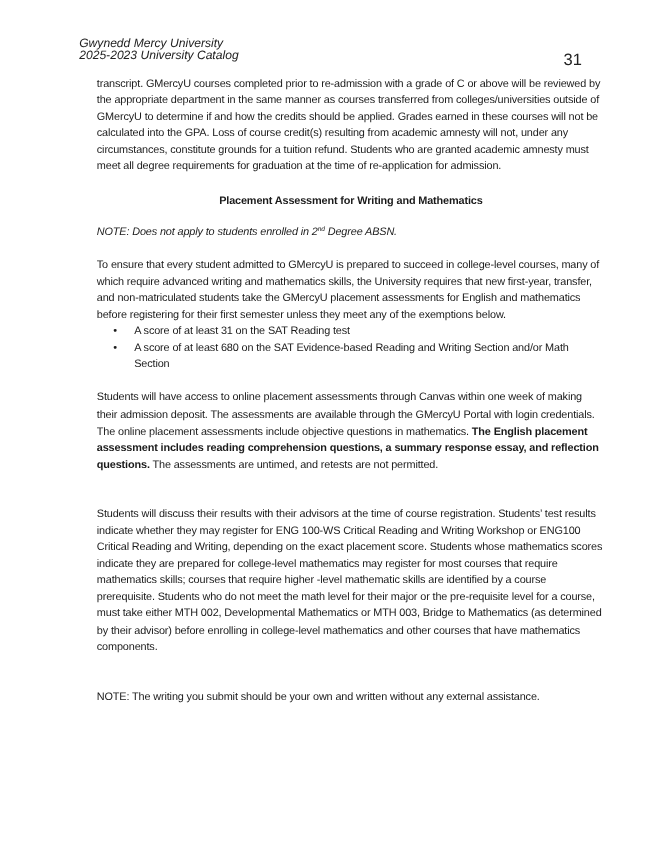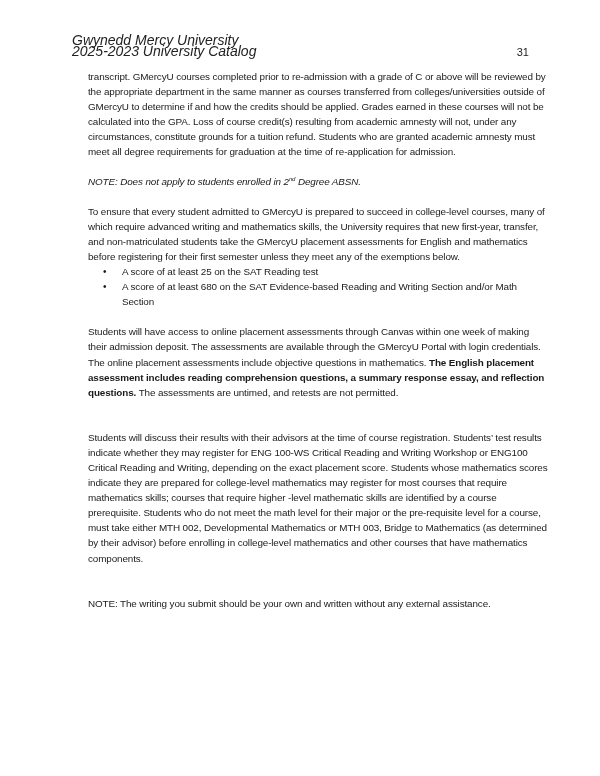--- a/index.html
+++ b/index.html
@@ -1,19 +1,19 @@
 <!DOCTYPE html>
 <html><head>
 <meta charset="utf-8">
 <style>
   html, body { margin: 0; padding: 0; background: #ffffff; }
   body { width: 600px; height: 776px; position: relative; overflow: hidden;
          font-family: "Liberation Sans", sans-serif; color: #1a1a1a; }
-  .hdr { position: absolute; left: 72px; top: 35px; font-size: 14px; font-style: italic; line-height: 10.5px; color: #222; }
-  .pgnum { position: absolute; right: 71px; top: 46px; font-size: 11px; color: #222; }
+  .hdr { position: absolute; left: 72px; top: 35px; font-size: 11px; font-style: italic; line-height: 10.5px; color: #222; }
+  .pgnum { position: absolute; right: 71px; top: 46px; font-size: 15px; color: #222; }
   .body { position: absolute; left: 88px; top: 69px; width: 462px; font-size: 9.9px; line-height: 15.1px; letter-spacing: -0.12px; }
   p { margin: 0; }
   .h { text-align: center; font-weight: bold; margin-top: 15px; }
   .note-it { font-style: italic; margin-top: 14px; }
   .gap { margin-top: 15px; }
   .gap2 { margin-top: 30px; }
   ul { margin: 0; padding: 0 0 0 34px; list-style: none; }
   li { position: relative; }
   li::before { content: "\2022"; position: absolute; left: -19px; top: 0; font-size: 10px; }
   sup { font-size: 6px; line-height: 0; }
@@ -24,27 +24,28 @@
 
 <div class="hdr">
   <div>Gwynedd Mercy University</div>
   <div>2025-2023 University Catalog</div>
 </div>
 <div class="pgnum">31</div>
 
 <div class="body">
   <p>transcript. GMercyU courses completed prior to re-admission with a grade of C or above will be reviewed by the appropriate department in the same manner as courses transferred from colleges/universities outside of GMercyU to determine if and how the credits should be applied. Grades earned in these courses will not be calculated into the GPA. Loss of course credit(s) resulting from academic amnesty will not, under any circumstances, constitute grounds for a tuition refund. Students who are granted academic amnesty must meet all degree requirements for graduation at the time of re-application for admission.</p>
 
+  <p class="h">Placement Assessment for Writing and Mathematics</p>
 
   <p class="note-it"><span>NOTE: Does not apply to students enrolled in 2</span><sup>nd</sup><span> Degree ABSN.</span></p>
 
   <p class="gap">To ensure that every student admitted to GMercyU is prepared to succeed in college-level courses, many of which require advanced writing and mathematics skills, the University requires that new first-year, transfer, and non-matriculated students take the GMercyU placement assessments for English and mathematics before registering for their first semester unless they meet any of the exemptions below.</p>
 
   <ul>
-    <li>A score of at least 25 on the SAT Reading test</li>
+    <li>A score of at least 31 on the SAT Reading test</li>
     <li>A score of at least 680 on the SAT Evidence-based Reading and Writing Section and/or Math Section</li>
   </ul>
 
   <p class="gap"><span>Students will have access to online placement assessments through Canvas within one week of making their admission deposit. The assessments are available through the GMercyU Portal with login credentials. The online placement assessments include objective questions in mathematics. </span><b>The English placement assessment includes reading comprehension questions, a summary response essay, and reflection questions.</b><span> The assessments are untimed, and retests are not permitted.</span></p>
 
   <p class="gap2">Students will discuss their results with their advisors at the time of course registration. Students’ test results indicate whether they may register for ENG 100-WS Critical Reading and Writing Workshop or ENG100 Critical Reading and Writing, depending on the exact placement score. Students whose mathematics scores indicate they are prepared for college-level mathematics may register for most courses that require mathematics skills; courses that require higher -level mathematic skills are identified by a course prerequisite. Students who do not meet the math level for their major or the pre-requisite level for a course, must take either MTH 002, Developmental Mathematics or MTH 003, Bridge to Mathematics (as determined by their advisor) before enrolling in college-level mathematics and other courses that have mathematics components.</p>
 
   <p class="gap2">NOTE: The writing you submit should be your own and written without any external assistance.</p>
 </div>
 

